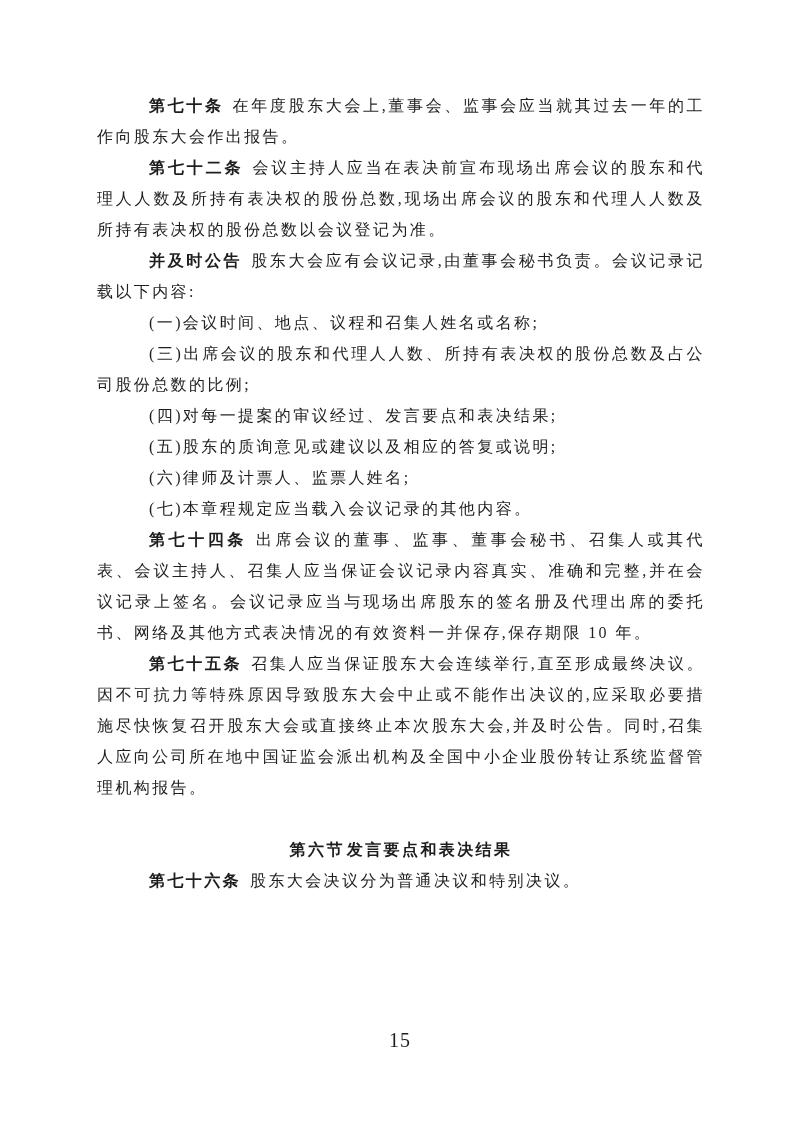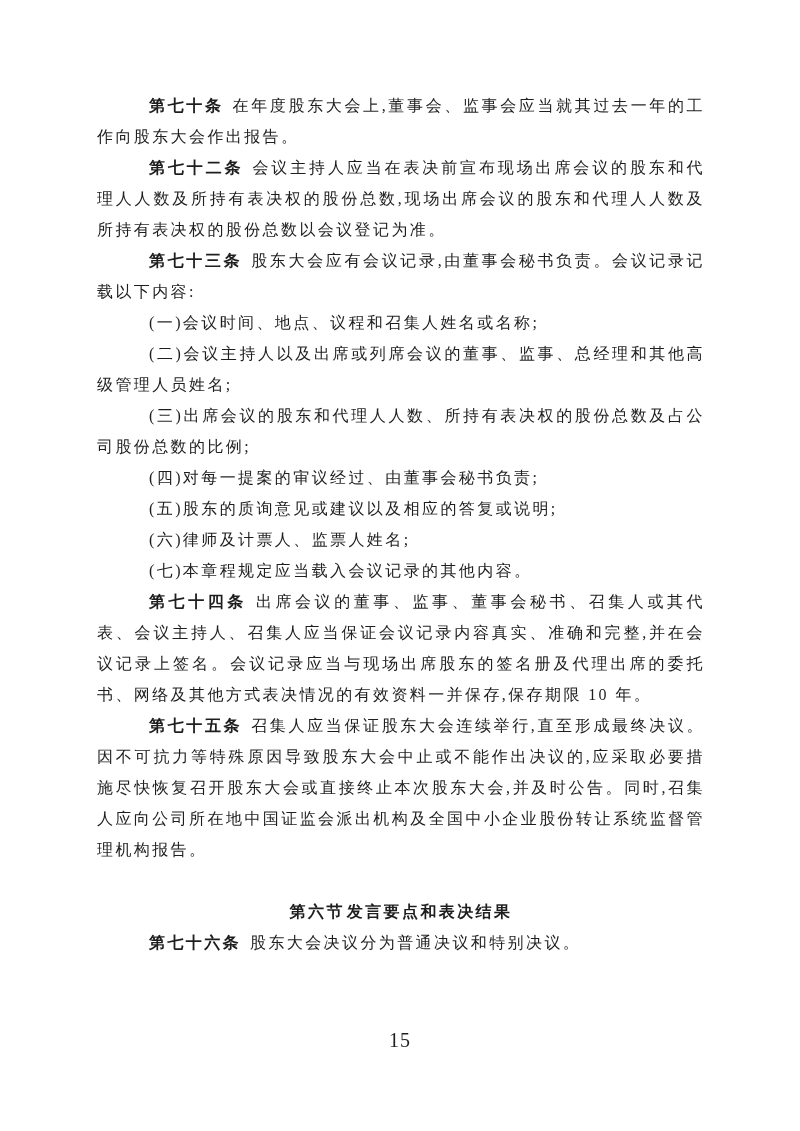--- a/index.html
+++ b/index.html
@@ -63,29 +63,28 @@
 <body>
 
 <div class="page">
   <div class="doc-body">
 
     <p class="para"><span class="term">第七十条</span><span>在年度股东大会上,董事会、监事会应当就其过去一年的工作向股东大会作出报告。</span></p>
 
 
     <p class="para"><span class="term">第七十二条</span><span>会议主持人应当在表决前宣布现场出席会议的股东和代理人人数及所持有表决权的股份总数,现场出席会议的股东和代理人人数及所持有表决权的股份总数以会议登记为准。</span></p>
 
-    <p class="para"><span class="term">第七十三条</span><span>股东大会应有会议记录,由董事会秘书负责。会议记录记载以下内容:</span></p>
+    <p class="para"><span class="term">并及时公告</span><span>股东大会应有会议记录,由董事会秘书负责。会议记录记载以下内容:</span></p>
 
     <p class="para"><span>(一)会议时间、地点、议程和召集人姓名或名称;</span></p>
 
-    <p class="para"><span>(二)会议主持人以及出席或列席会议的董事、监事、总经理和其他高级管理人员姓名;</span></p>
 
     <p class="para"><span>(三)出席会议的股东和代理人人数、所持有表决权的股份总数及占公司股份总数的比例;</span></p>
 
-    <p class="para"><span>(四)对每一提案的审议经过、由董事会秘书负责;</span></p>
+    <p class="para"><span>(四)对每一提案的审议经过、发言要点和表决结果;</span></p>
 
     <p class="para"><span>(五)股东的质询意见或建议以及相应的答复或说明;</span></p>
 
     <p class="para"><span>(六)律师及计票人、监票人姓名;</span></p>
 
     <p class="para"><span>(七)本章程规定应当载入会议记录的其他内容。</span></p>
 
     <p class="para"><span class="term">第七十四条</span><span>出席会议的董事、监事、董事会秘书、召集人或其代表、会议主持人、召集人应当保证会议记录内容真实、准确和完整,并在会议记录上签名。会议记录应当与现场出席股东的签名册及代理出席的委托书、网络及其他方式表决情况的有效资料一并保存,保存期限 10 年。</span></p>
 
     <p class="para"><span class="term">第七十五条</span><span>召集人应当保证股东大会连续举行,直至形成最终决议。因不可抗力等特殊原因导致股东大会中止或不能作出决议的,应采取必要措施尽快恢复召开股东大会或直接终止本次股东大会,并及时公告。同时,召集人应向公司所在地中国证监会派出机构及全国中小企业股份转让系统监督管理机构报告。</span></p>

